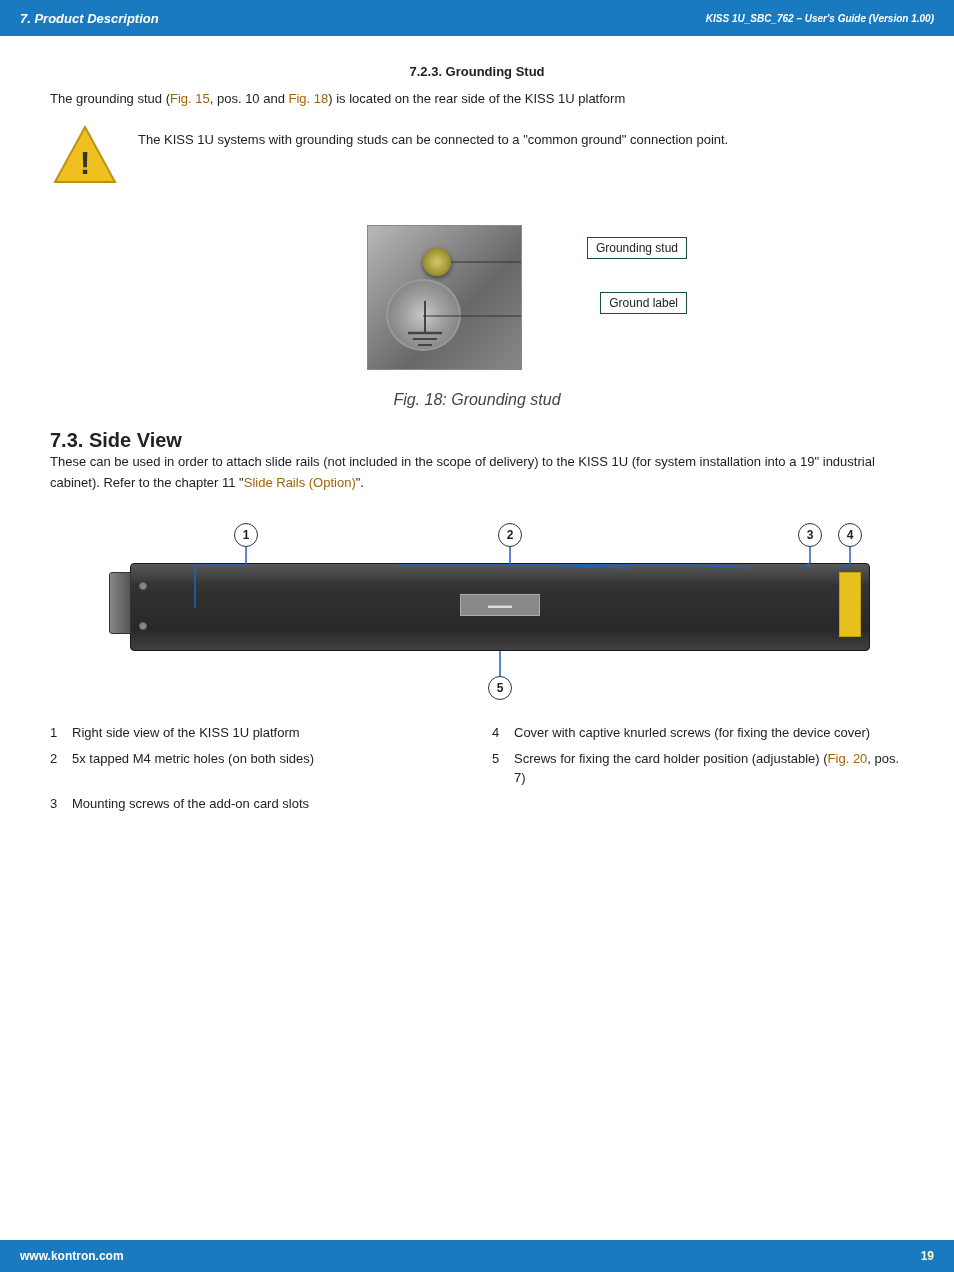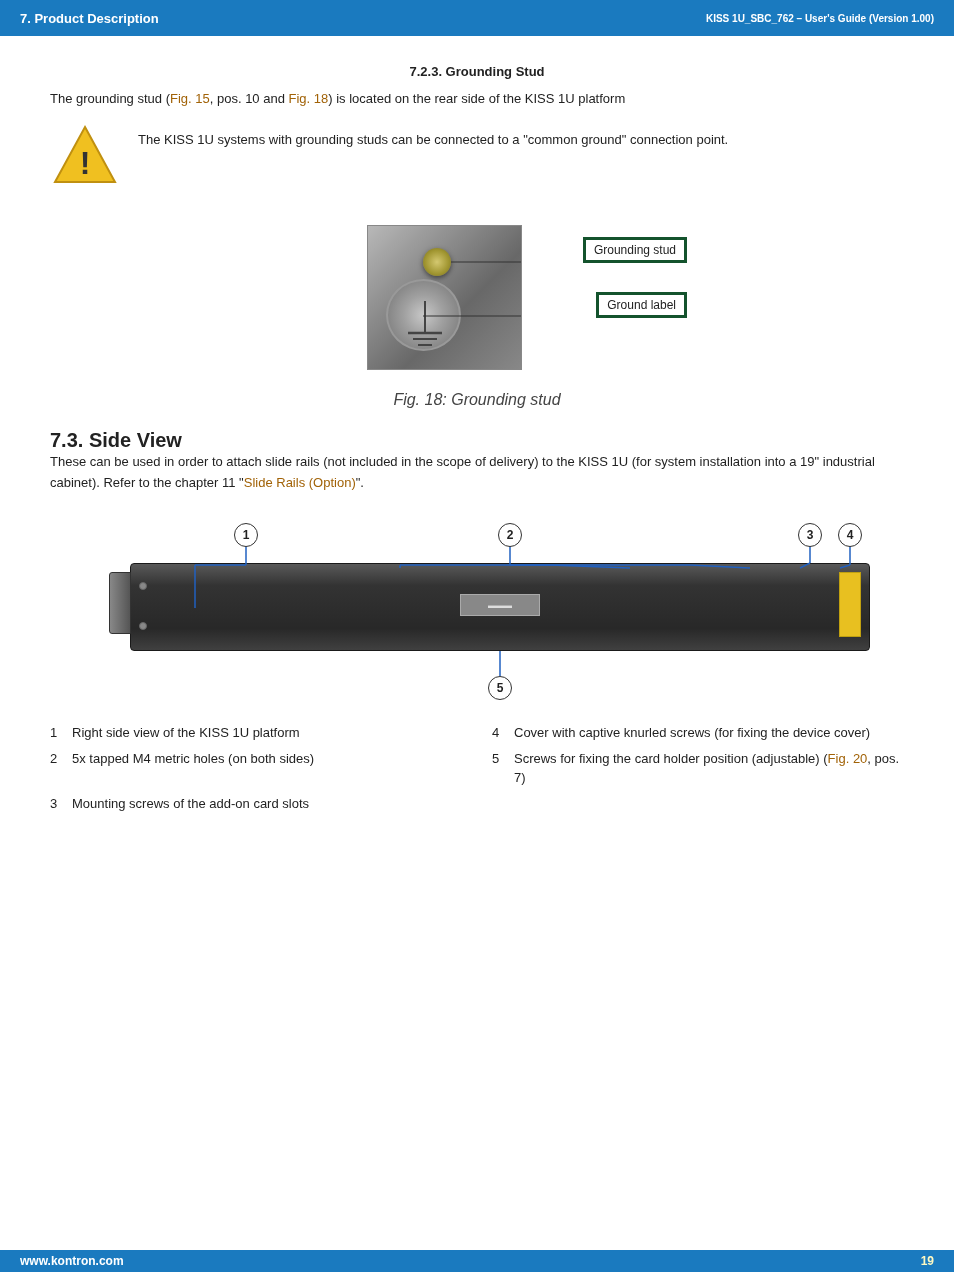--- a/index.html
+++ b/index.html
@@ -14,20 +14,21 @@
     }
 
     
     .header-bar {
       background: #1a7abf;
       height: 36px;
       display: flex;
       align-items: center;
       justify-content: space-between;
       padding: 0 20px;
+      font-style: italic;
     }
     .header-left {
       color: #fff;
       font-size: 13px;
       font-weight: bold;
     }
     .header-right {
       color: #fff;
       font-size: 10px;
       font-weight: bold;
@@ -68,21 +69,21 @@
     }
     .warning-text {
       font-size: 13px;
       line-height: 1.6;
       padding-top: 8px;
     }
 
     
     .callout-box {
       position: absolute;
-      border: 3px solid #14532d;
+      border: 1px solid #14532d;
       padding: 3px 8px;
       background: #fff;
       font-size: 12px;
       white-space: nowrap;
     }
 
     .fig-caption {
       text-align: center;
       font-size: 16px;
       font-style: italic;
@@ -128,21 +129,21 @@
       flex-shrink: 0;
       min-width: 14px;
     }
 
     
     .footer-bar {
       position: absolute;
       bottom: 0;
       left: 0;
       right: 0;
-      height: 22px;
+      height: 32px;
       background: #1a7abf;
       display: flex;
       align-items: center;
       justify-content: space-between;
       padding: 0 20px;
     }
     .footer-left {
       color: #fff;
       font-size: 12px;
       font-weight: bold;

